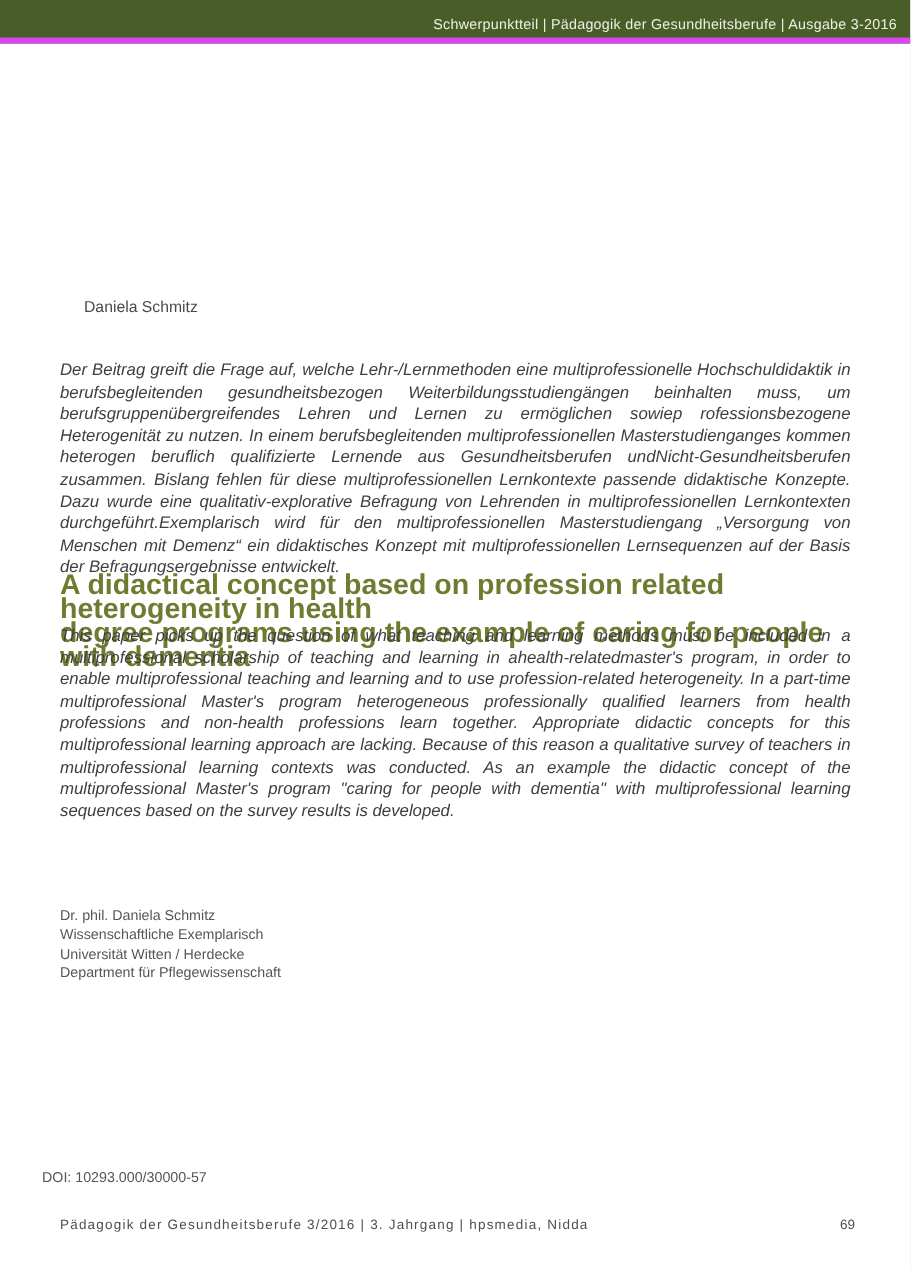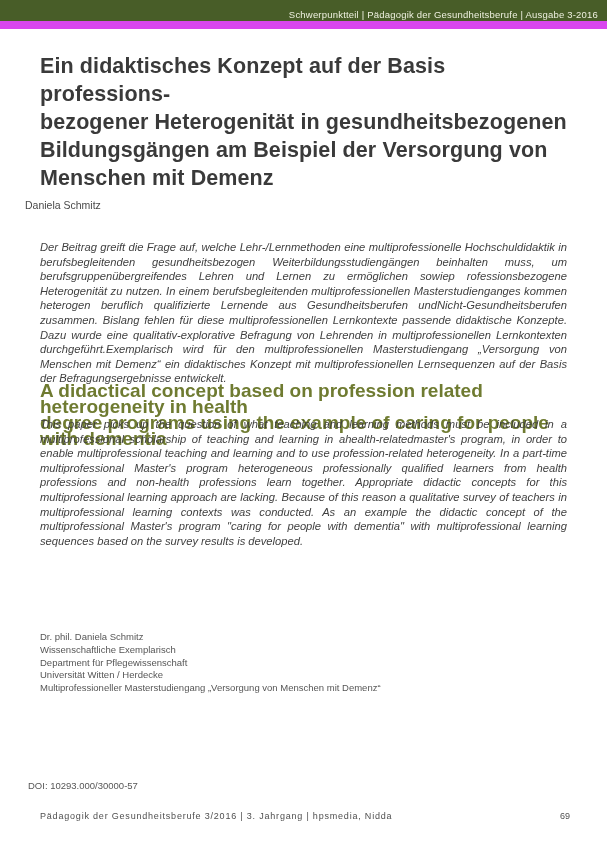--- a/index.html
+++ b/index.html
@@ -8,55 +8,55 @@
     width:607px;height:853px;
     background:#ffffff;
     font-family:"Liberation Sans","DejaVu Sans",sans-serif;
     color:#3d3d3d;
     overflow:hidden;
     margin:0 auto;
   }
   .topbar{
     position:absolute;top:0;left:0;width:607px;height:29px;
     background:#485d28;
-    border-bottom:8px solid #d946ef;
+    border-bottom:4px solid #d946ef;
     box-sizing:border-box;
     display:flex;align-items:center;justify-content:flex-end;
   }
   .topbar span{
     color:#eef0df;font-size:9.5px;letter-spacing:.2px;
     padding-right:9px;padding-top:8px;
   }
   .article-title{
     position:absolute;top:52px;left:40px;width:540px;
     font-size:21.5px;line-height:28px;font-weight:700;
     color:#3a3a3a;letter-spacing:.1px;
     white-space:pre-line;margin:0;
   }
   .author{
-    position:absolute;top:199px;left:25px;
+    position:absolute;top:199px;left:56px;
     font-size:10.5px;color:#4a4a4a;
   }
   .abstract{
     position:absolute;left:40px;width:527px;
     font-size:11.2px;line-height:14.6px;
     font-style:italic;color:#3f3f3f;
     text-align:justify;margin:0;
   }
   .abstract.de{top:240px;}
   .abstract.en{top:417px;}
   .olive-heading{
     position:absolute;left:40px;width:527px;
     font-size:19px;line-height:16px;font-weight:700;
     color:#6f7b31;margin:0;white-space:pre-line;
   }
   .en-heading{top:383px;}
   .korr-heading{top:600px;}
   .addr{
-    position:absolute;top:631px;left:40px;width:527px;
+    position:absolute;top:605px;left:40px;width:527px;
     font-size:9.5px;line-height:12.8px;color:#565656;
   }
   .dates{
     position:absolute;top:740px;left:40px;
     font-size:9.5px;line-height:13px;color:#565656;
   }
   .doi{
     position:absolute;top:780px;left:28px;
     font-size:9.5px;color:#565656;
   }
@@ -69,41 +69,36 @@
 </style>
 </head>
 <body>
 
 <div class="page">
 
   <header class="topbar">
     <span>Schwerpunktteil | Pädagogik der Gesundheitsberufe | Ausgabe 3-2016</span>
   </header>
 
-  <h1 class="article-title">Ein didaktisches Konzept auf der Basis professions-
-bezogener Heterogenität in gesundheitsbezogenen
-Bildungsgängen am Beispiel der Versorgung von
-Menschen mit Demenz</h1>
 
   <div class="author">Daniela Schmitz</div>
 
   <p class="abstract de">Der Beitrag greift die Frage auf, welche Lehr-/Lernmethoden eine multiprofessionelle Hochschuldidaktik in berufsbegleitenden gesundheitsbezogen Weiterbildungsstudiengängen beinhalten muss, um berufsgruppenübergreifendes Lehren und Lernen zu ermöglichen sowiep rofessionsbezogene Heterogenität zu nutzen. In einem berufsbegleitenden multiprofessionellen Masterstudienganges kommen heterogen beruflich qualifizierte Lernende aus Gesundheitsberufen undNicht-Gesundheitsberufen zusammen. Bislang fehlen für diese multiprofessionellen Lernkontexte passende didaktische Konzepte. Dazu wurde eine qualitativ-explorative Befragung von Lehrenden in multiprofessionellen Lernkontexten durchgeführt.Exemplarisch wird für den multiprofessionellen Masterstudiengang „Versorgung von Menschen mit Demenz“ ein didaktisches Konzept mit multiprofessionellen Lernsequenzen auf der Basis der Befragungsergebnisse entwickelt.</p>
 
   <h2 class="olive-heading en-heading">A didactical concept based on profession related heterogeneity in health
 degree programs using the example of caring for people with dementia</h2>
 
   <p class="abstract en">This paper picks up the question of what teaching and learning methods must be included in a multiprofessional scholarship of teaching and learning in ahealth-relatedmaster's program, in order to enable multiprofessional teaching and learning and to use profession-related heterogeneity. In a part-time multiprofessional Master's program heterogeneous professionally qualified learners from health professions and non-health professions learn together. Appropriate didactic concepts for this multiprofessional learning approach are lacking. Because of this reason a qualitative survey of teachers in multiprofessional learning contexts was conducted. As an example the didactic concept of the multiprofessional Master's program "caring for people with dementia" with multiprofessional learning sequences based on the survey results is developed.</p>
 
 
   <div class="addr">
     <div>Dr. phil. Daniela Schmitz</div>
     <div>Wissenschaftliche Exemplarisch</div>
+    <div>Universität Witten / Herdecke</div>
     <div>Department für Pflegewissenschaft</div>
-    <div>Universität Witten / Herdecke</div>
-    <div>Multiprofessioneller Masterstudiengang „Versorgung von Menschen mit Demenz“</div>
   </div>
 
 
   <div class="doi">DOI: 10293.000/30000-57</div>
 
   <footer class="footer">
     <span>Pädagogik der Gesundheitsberufe 3/2016   |   3. Jahrgang   |   hpsmedia, Nidda</span>
     <span class="pagenum">69</span>
   </footer>
 

